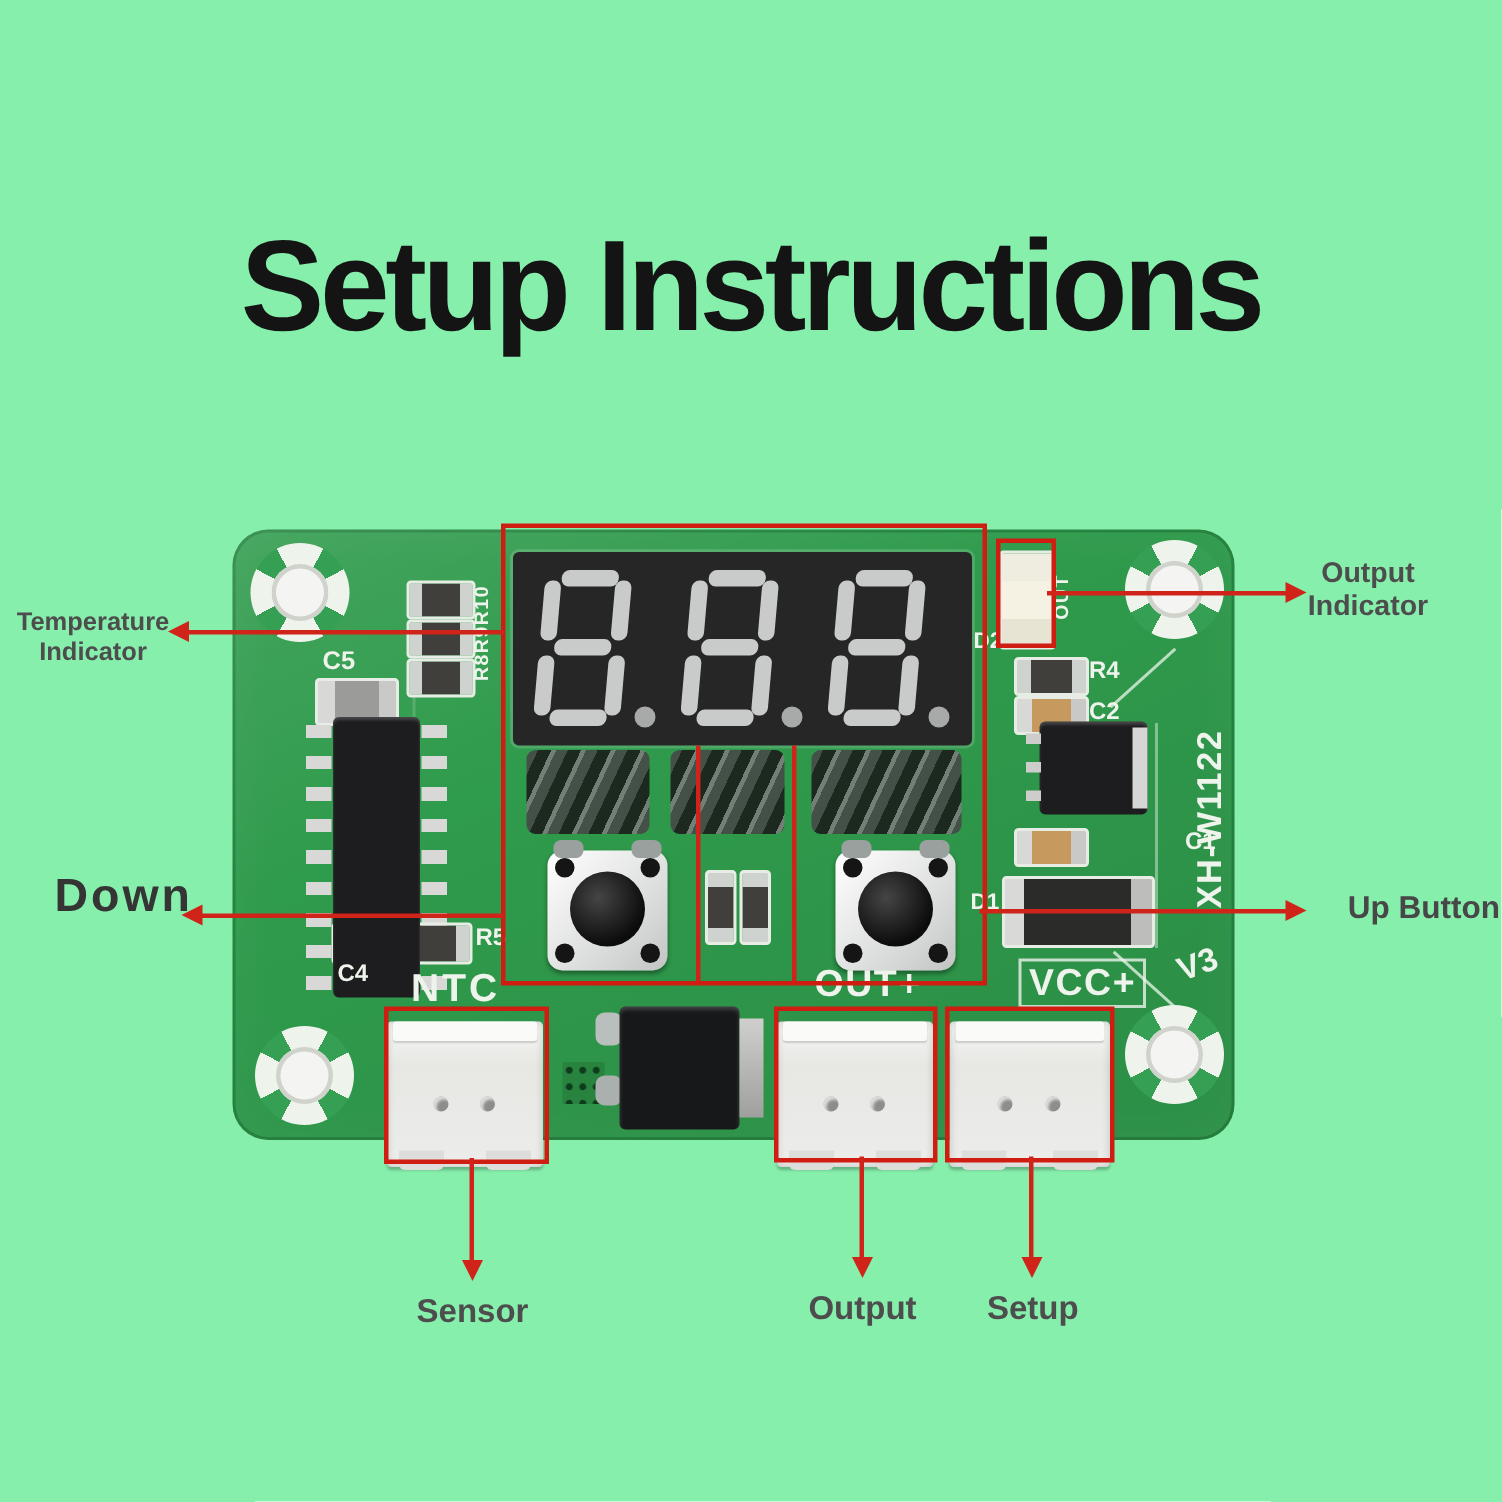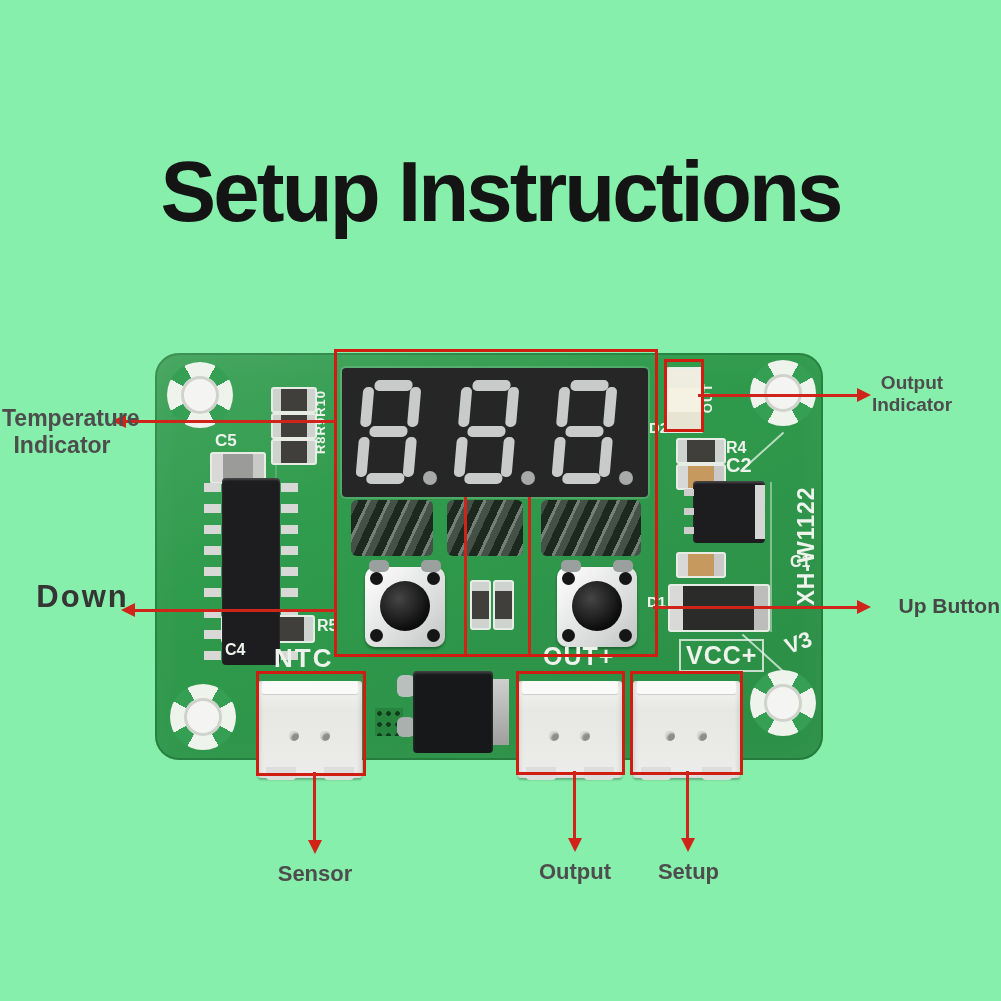--- a/index.html
+++ b/index.html
@@ -150,21 +150,21 @@
     <div class="res resv" style="left:315px;top:227px;width:17px;height:46px;"></div>
     <div class="res resv" style="left:338px;top:227px;width:17px;height:46px;"></div>
 
     <div class="res" style="left:511px;top:14px;width:34px;height:62px;background:linear-gradient(180deg,#efece0 0 30%,#f5f2e4 30% 70%,#e8e4d4 70%);"></div>
     <div class="silk" style="left:494px;top:66px;font-size:15px;">D2</div>
     <div class="silk vert" style="left:529px;top:37px;width:48px;height:16px;font-size:13px;letter-spacing:1px;">OUT</div>
 
     <div class="res" style="left:521px;top:85px;width:46px;height:22px;"></div>
     <div class="silk" style="left:571px;top:86px;font-size:16px;">R4</div>
     <div class="res cap-tan" style="left:521px;top:111px;width:46px;height:22px;"></div>
-    <div class="silk" style="left:571px;top:101px;font-size:20px;">C2</div>
+    <div class="silk" style="left:571px;top:113px;font-size:16px;">C2</div>
 
     <div class="ic" style="left:538px;top:128px;width:72px;height:62px;">
       <div class="abs" style="left:-9px;top:8px;width:10px;height:7px;background:#cdcdcb;"></div>
       <div class="abs" style="left:-9px;top:27px;width:10px;height:7px;background:#cdcdcb;"></div>
       <div class="abs" style="left:-9px;top:46px;width:10px;height:7px;background:#cdcdcb;"></div>
       <div class="abs" style="right:0;top:4px;width:10px;height:54px;background:#d6d6d4;"></div>
     </div>
 
     <div class="res cap-tan" style="left:521px;top:199px;width:46px;height:22px;"></div>
     <div class="silk" style="left:599px;top:200px;font-size:16px;padding-left:36px;">C1</div>
@@ -231,21 +231,21 @@
 
   <div class="rline" style="left:313px;top:772px;width:3px;height:68px;"></div>
   <div class="ah down" style="left:308px;top:840px;"></div>
 
   <div class="rline" style="left:573px;top:771px;width:3px;height:67px;"></div>
   <div class="ah down" style="left:568px;top:838px;"></div>
 
   <div class="rline" style="left:686px;top:771px;width:3px;height:67px;"></div>
   <div class="ah down" style="left:681px;top:838px;"></div>
 
-  <div class="lbl" style="left:2px;top:405px;width:120px;font-size:23px;">
+  <div class="lbl" style="left:2px;top:405px;width:120px;font-size:17px;">
     <span>Temperature</span>
     <span>Indicator</span>
   </div>
 
   <div class="lbl" style="left:0px;top:581px;width:165px;font-size:31px;color:#353535;letter-spacing:2px;line-height:1.03;">
     <span>Down</span>
   </div>
 
   <div class="lbl" style="left:852px;top:372px;width:120px;font-size:19px;">
     <span>Output</span>

